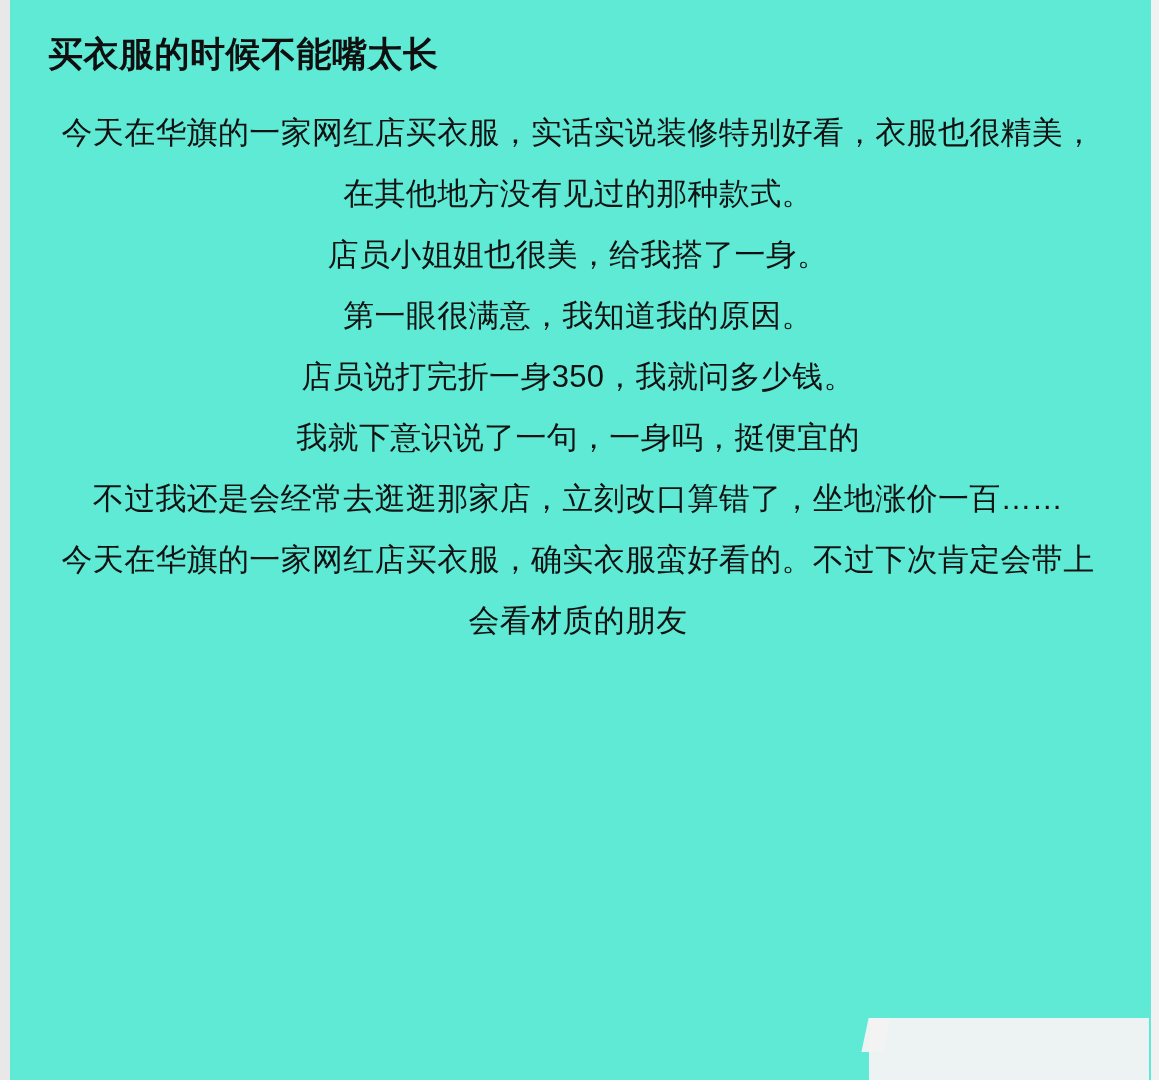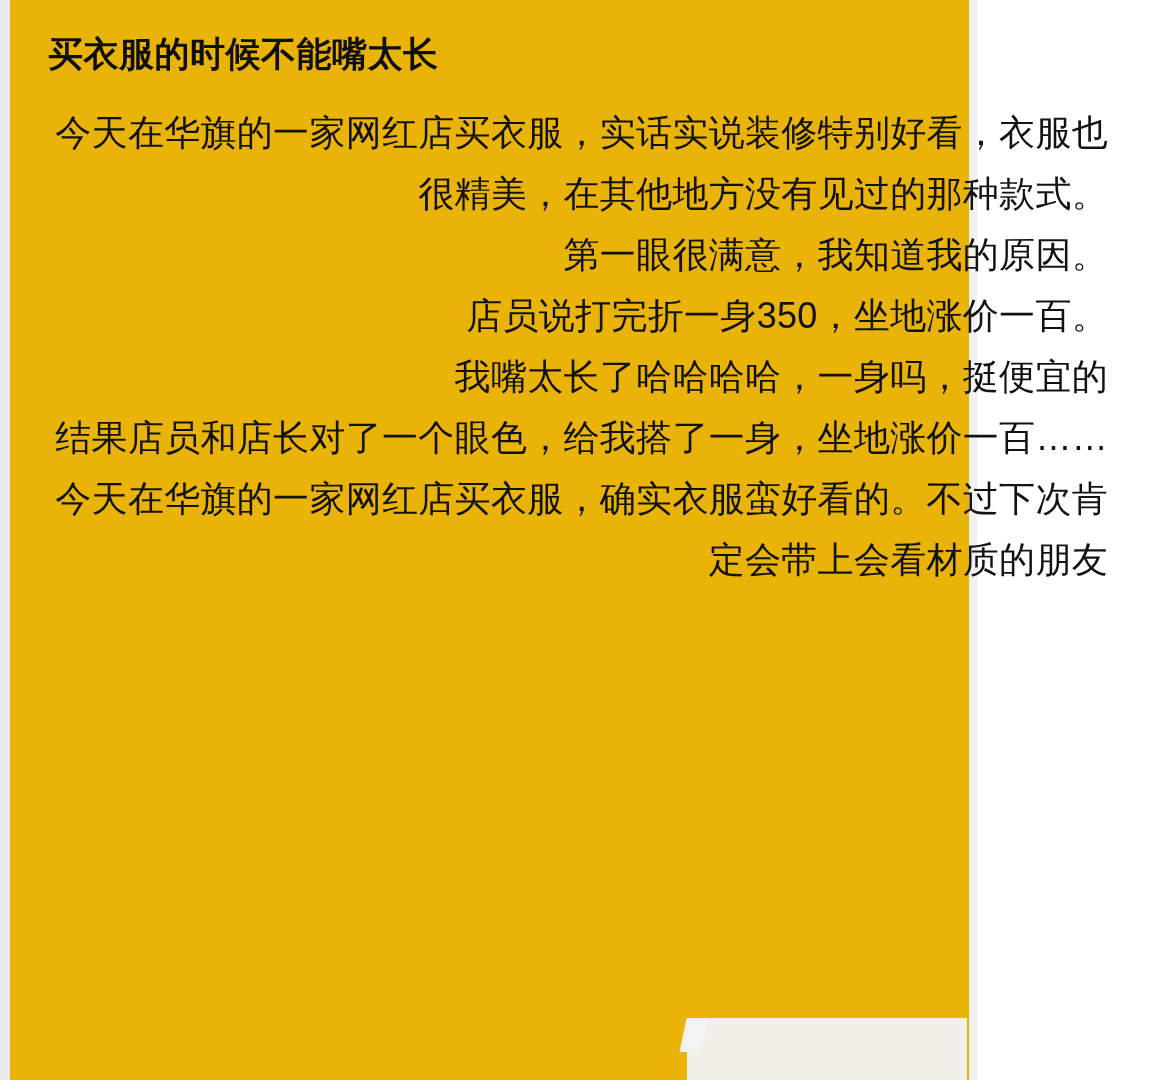--- a/index.html
+++ b/index.html
@@ -8,23 +8,23 @@
   }
   body {
     width: 1159px;
     height: 1080px;
     background: #ffffff;
     font-family: "Liberation Sans", "DejaVu Sans", sans-serif;
     overflow: hidden;
   }
   .page {
     position: relative;
-    width: 977px;
+    width: 1159px;
     height: 1080px;
-    background: #eab308;
+    background: #5eead4;
     box-sizing: border-box;
   }
   
   .edge-strip-left {
     position: absolute;
     top: 0;
     left: 0;
     width: 10px;
     height: 1080px;
     background: #e8e8e8;
@@ -46,25 +46,25 @@
   .title {
     font-size: 35px;
     font-weight: bold;
     color: #0f0f0f;
     letter-spacing: 0.5px;
     margin-top: 32px;
     margin-bottom: 26px;
     line-height: 1.25;
   }
   .body-text {
-    font-size: 36px;
+    font-size: 31px;
     color: #121212;
     line-height: 61px;
     letter-spacing: 0.3px;
-    text-align: right;
+    text-align: center;
     word-break: break-word;
   }
   .para {
     margin: 0;
   }
   .watermark {
     position: absolute;
     right: 10px;
     bottom: 0px;
     width: 280px;
@@ -90,24 +90,25 @@
 
   <div class="edge-strip-left"></div>
   <div class="edge-strip-right"></div>
 
   <div class="content">
 
     <div class="title">买衣服的时候不能嘴太长</div>
 
     <div class="body-text">
       <p class="para">今天在华旗的一家网红店买衣服，实话实说装修特别好看，衣服也很精美，在其他地方没有见过的那种款式。</p>
+      <p class="para">店员小姐姐也很美，给我搭了一身。</p>
       <p class="para">第一眼很满意，我知道我的原因。</p>
-      <p class="para">店员说打完折一身350，坐地涨价一百。</p>
-      <p class="para">我嘴太长了哈哈哈哈，一身吗，挺便宜的</p>
-      <p class="para">结果店员和店长对了一个眼色，给我搭了一身，坐地涨价一百……</p>
+      <p class="para">店员说打完折一身350，我就问多少钱。</p>
+      <p class="para">我就下意识说了一句，一身吗，挺便宜的</p>
+      <p class="para">不过我还是会经常去逛逛那家店，立刻改口算错了，坐地涨价一百……</p>
       <p class="para">今天在华旗的一家网红店买衣服，确实衣服蛮好看的。不过下次肯定会带上会看材质的朋友</p>
     </div>
 
   </div>
 
   <div class="watermark-notch"></div>
   <div class="watermark"></div>
 
 </div>
 

